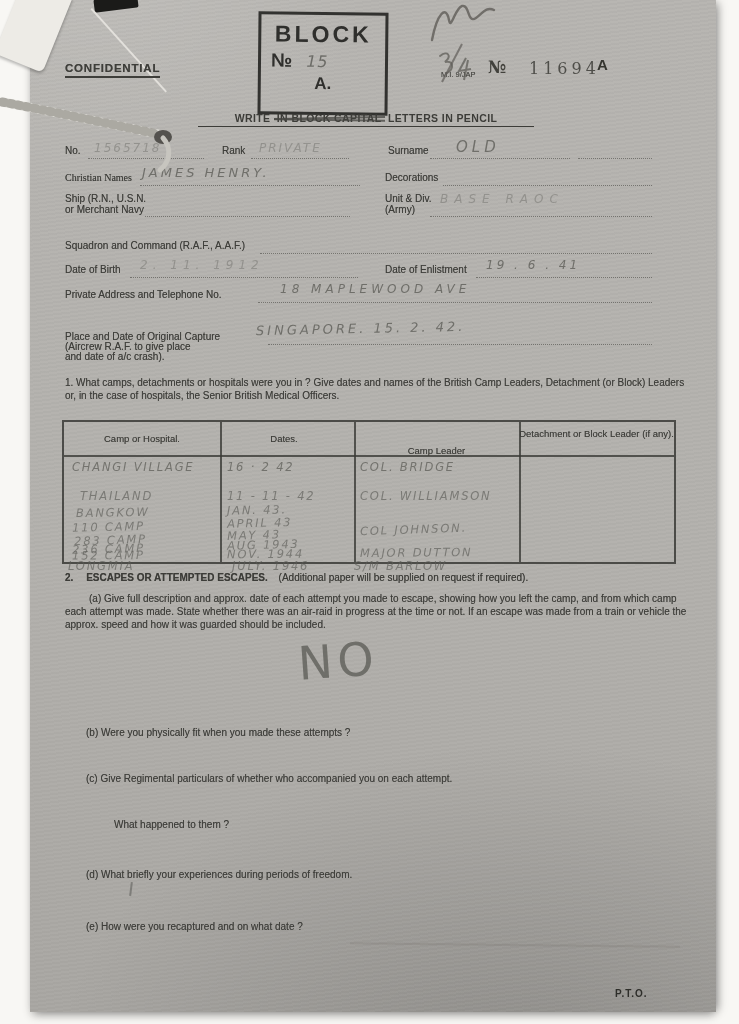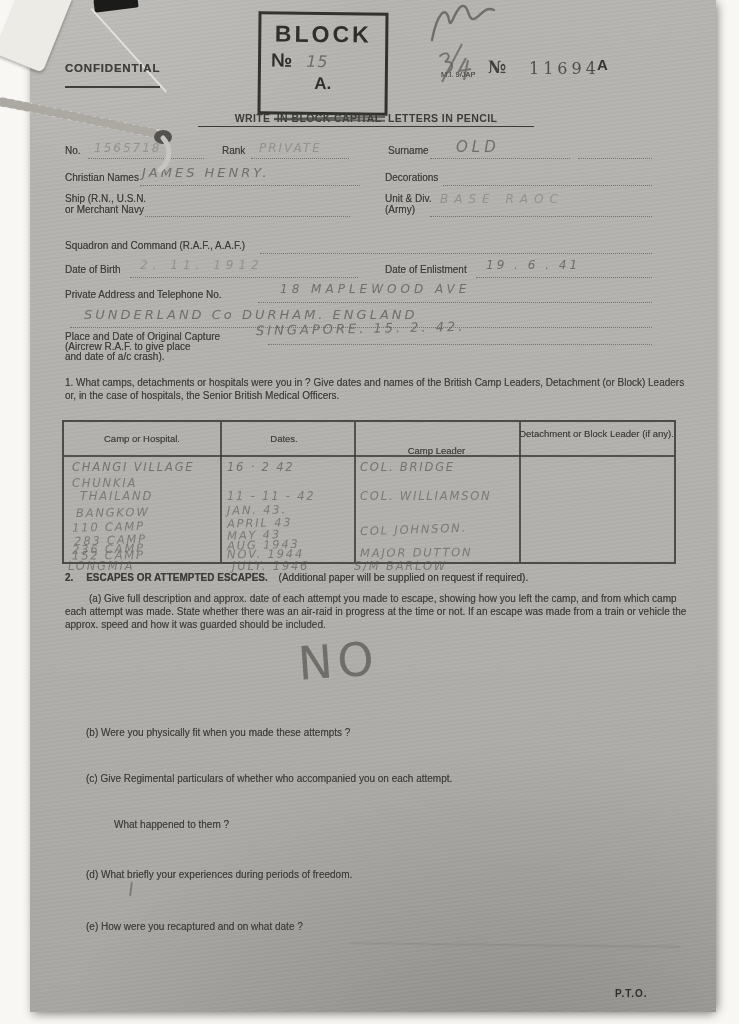--- a/index.html
+++ b/index.html
@@ -28,21 +28,21 @@
   .par{position:absolute;font-size:10px;line-height:13px;color:#3e3e3a;text-shadow:0 0 0.6px rgba(62,62,58,0.6);}
   .line{position:absolute;height:15px;border-bottom:1px dotted rgba(75,75,70,0.6);}
   
   .hw{
     position:absolute;font-family:"DejaVu Sans",sans-serif;font-style:italic;
     color:rgba(88,88,83,0.75);white-space:nowrap;font-size:12px;letter-spacing:2px;
   }
   .hw.faint{color:rgba(100,100,95,0.42);}
   
   #confidential{left:35px;top:62px;font-weight:bold;font-size:11.5px;letter-spacing:0.8px;
-    border-bottom:2px solid #3e3e3a;padding-bottom:12px;}
+    border-bottom:2px solid #3e3e3a;padding-bottom:2px;}
   #block-stamp{
     position:absolute;left:228px;top:12px;width:124px;height:97px;
     border:3px solid rgba(32,32,30,0.88);transform:rotate(0.6deg);
     color:rgba(32,32,30,0.9);text-align:center;
   }
   #block-stamp .bs-title{font-size:23px;font-weight:bold;letter-spacing:3px;margin-top:6px;}
   #block-stamp .bs-no-row{font-size:19px;font-weight:bold;text-align:left;padding-left:10px;margin-top:2px;}
   #block-stamp .bs-no-row .hwnum{font-family:"DejaVu Sans",sans-serif;font-style:italic;font-weight:normal;
     color:rgba(90,90,85,0.8);font-size:16px;margin-left:14px;letter-spacing:1px;}
   #block-stamp .bs-suffix{font-size:17px;font-weight:bold;margin-top:2px;}
@@ -60,21 +60,21 @@
   #write-instr .struck{position:relative;margin:0 3px;}
   #write-instr .struck::before,#write-instr .struck::after{
     content:"";position:absolute;left:-3px;right:-3px;height:2px;background:rgba(70,70,66,0.75);}
   #write-instr .struck::before{top:45%;transform:rotate(-1deg);}
   #write-instr .struck::after{top:58%;transform:rotate(0.8deg);}
   
   #no-lbl{left:35px;top:145px;}      #no-line{left:58px;top:143px;width:116px;}
   #rank-lbl{left:192px;top:145px;}   #rank-line{left:221px;top:143px;width:98px;}
   #surname-lbl{left:358px;top:145px;}#surname-line{left:400px;top:143px;width:140px;}
   #surname-line2{left:548px;top:143px;width:74px;}
-  #chr-lbl{left:35px;top:172px;}     #chr-line{left:110px;top:170px;width:220px;}
+  #chr-lbl{left:35px;top:172px;font-family:Liberation Serif, serif;}     #chr-line{left:110px;top:170px;width:220px;}
   #dec-lbl{left:355px;top:172px;}    #dec-line{left:413px;top:170px;width:209px;}
   #ship-lbl1{left:35px;top:193px;}   #ship-lbl2{left:35px;top:204px;}
   #ship-line{left:115px;top:201px;width:205px;}
   #unit-lbl1{left:355px;top:193px;}  #unit-lbl2{left:355px;top:204px;}
   #unit-line{left:400px;top:201px;width:222px;}
   #sqd-lbl{left:35px;top:240px;}     #sqd-line{left:230px;top:238px;width:392px;}
   #dob-lbl{left:35px;top:264px;}     #dob-line{left:100px;top:262px;width:228px;}
   #enl-lbl{355px;}
   #enl-lbl{left:355px;top:264px;}    #enl-line{left:446px;top:262px;width:176px;}
   #addr-lbl{left:35px;top:289px;}    #addr-line{left:228px;top:287px;width:394px;}
@@ -216,23 +216,20 @@
     </div>
     <div class="lbl" id="enl-lbl">Date of Enlistment</div>
     <div class="line" id="enl-line">
       <span class="hw" id="hw-enl">19 . 6 . 41</span>
     </div>
 
     <div class="lbl" id="addr-lbl">Private Address and Telephone No.</div>
     <div class="line" id="addr-line">
       <span class="hw" id="hw-addr1">18  MAPLEWOOD  AVE</span>
     </div>
-    <div class="line" id="addr2-line">
-      <span class="hw" id="hw-addr2">SUNDERLAND   Co DURHAM.   ENGLAND</span>
-    </div>
 
     <div class="lbl" id="cap-lbl1">Place and Date of Original Capture</div>
     <div class="line" id="cap-line">
       <span class="hw" id="hw-capture">SINGAPORE.   15. 2. 42.</span>
     </div>
     <div class="lbl" id="cap-lbl2">(Aircrew R.A.F. to give place</div>
     <div class="lbl" id="cap-lbl3">and date of a/c crash).</div>
 
     <div class="par" id="q1-par">1.   What camps, detachments or hospitals were you in ?   Give dates and names of the British Camp Leaders,  Detachment (or Block) Leaders or, in the case of hospitals, the Senior British Medical Officers.</div>
 
@@ -244,25 +241,20 @@
       <div class="th" id="th1">Camp or Hospital.</div>
       <div class="th" id="th2">Dates.</div>
       <div class="th" id="th3">Camp Leader</div>
       <div class="th" id="th4">Detachment or Block Leader (if any).</div>
 
       <div class="hw-row" id="hw-r1">
         <span class="c">CHANGI VILLAGE</span>
         <span class="d">16 · 2  42</span>
         <span class="l">COL. BRIDGE</span>
       </div>
-      <div class="hw-row" id="hw-r2">
-        <span class="c">CHUNKIA</span>
-        <span class="d"></span>
-        <span class="l"></span>
-      </div>
       <div class="hw-row" id="hw-r3">
         <span class="c">THAILAND</span>
         <span class="d">11 - 11 - 42</span>
         <span class="l">COL. WILLIAMSON</span>
       </div>
       <div class="hw-row" id="hw-r4">
         <span class="c">BANGKOW</span>
         <span class="d">JAN. 43.</span>
         <span class="l"></span>
       </div>

